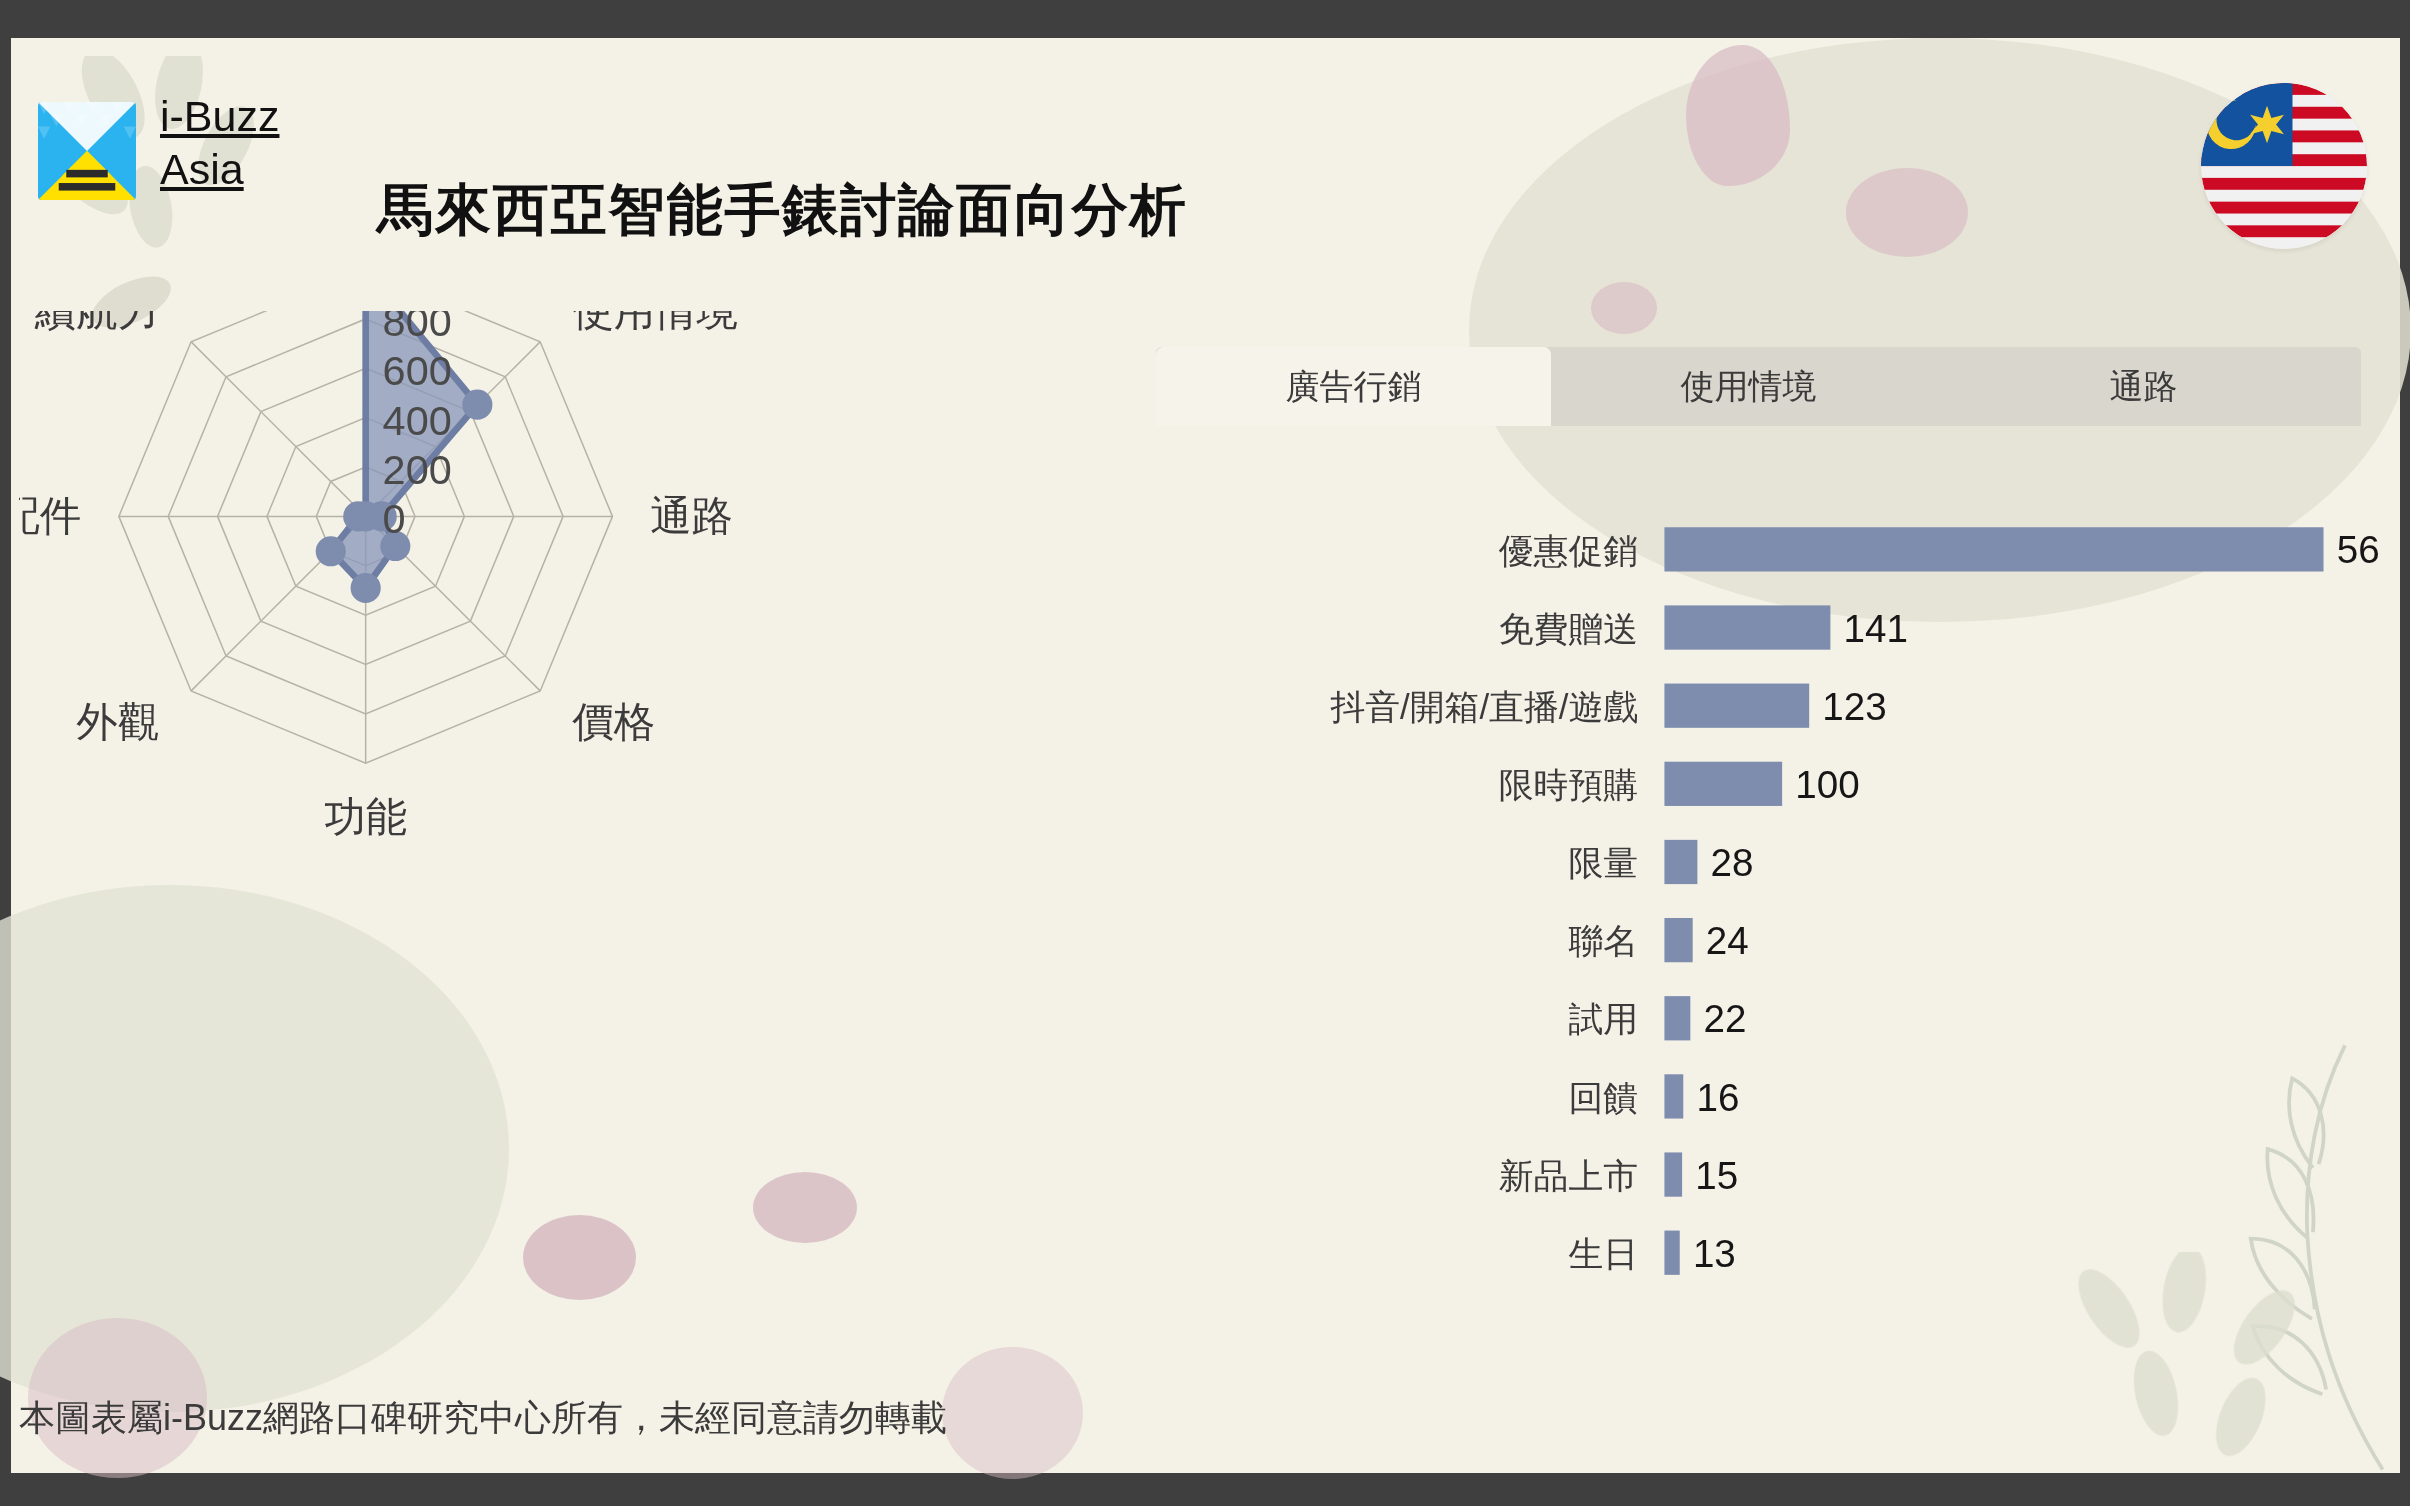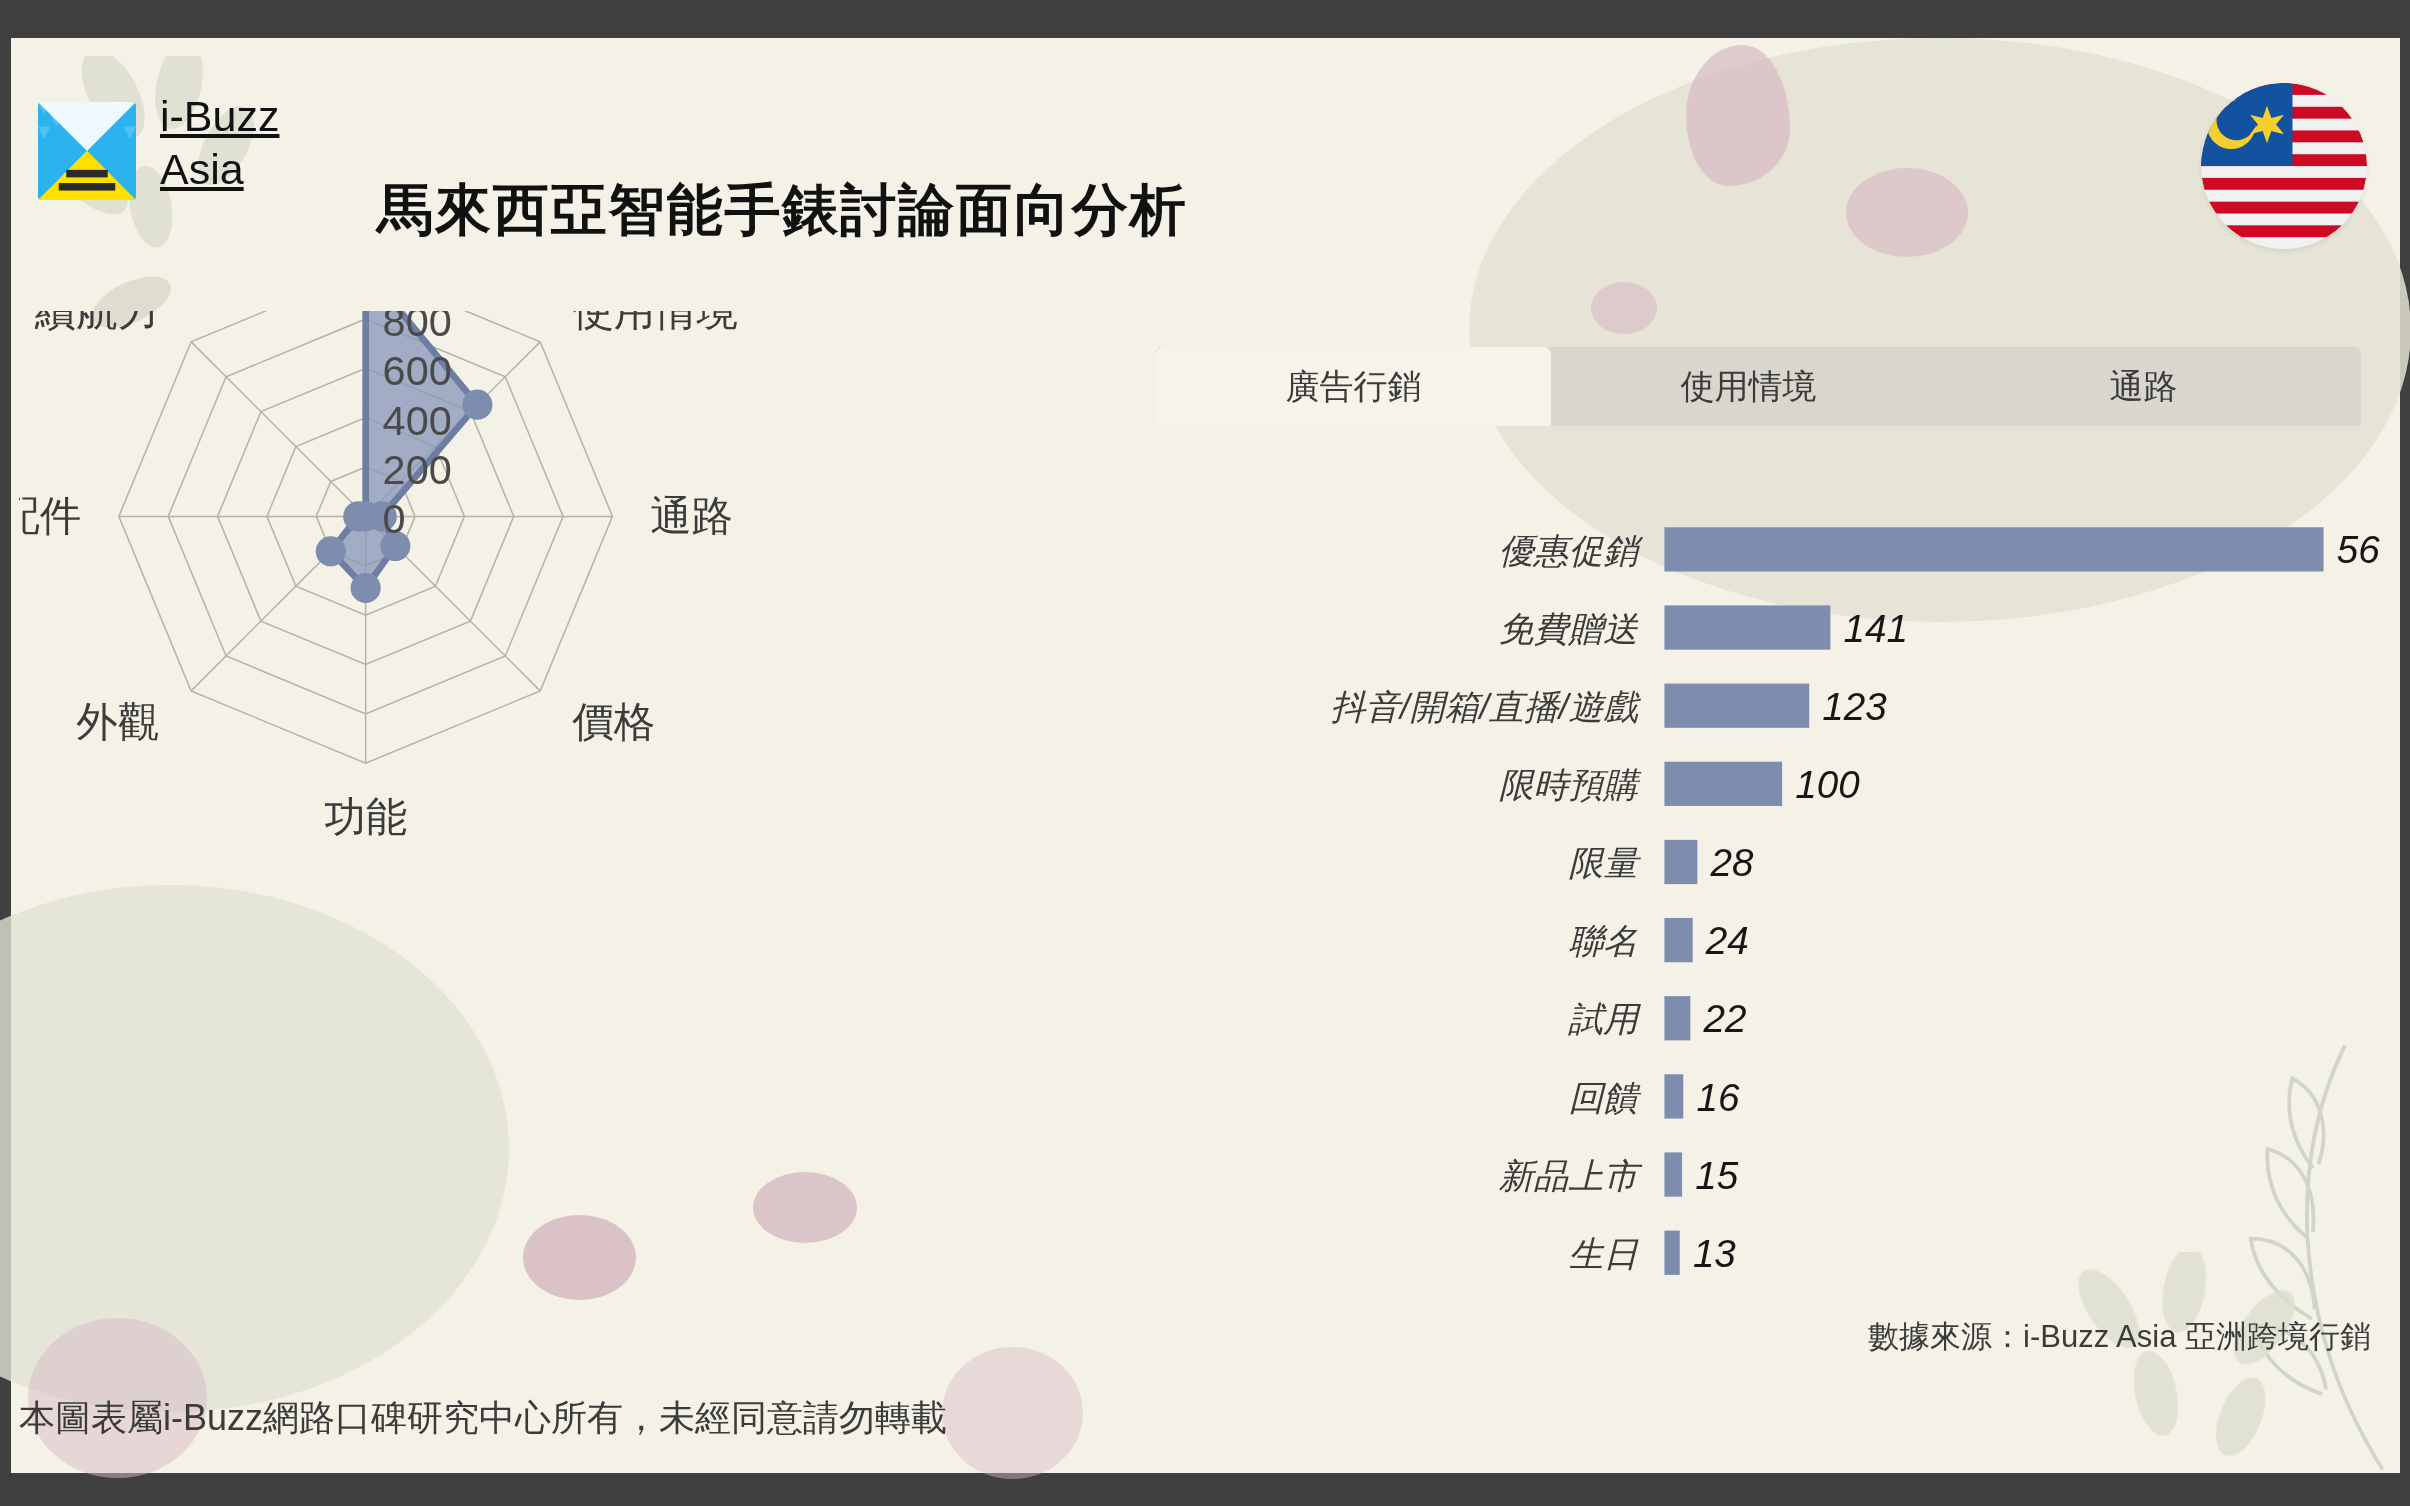--- a/index.html
+++ b/index.html
@@ -56,21 +56,21 @@
     background:#d8d6cd;border-radius:5.6px 5.6px 0 0;display:flex;
   }
   .tab{
     flex:0 0 auto;width:395px;height:79px;display:flex;align-items:center;justify-content:center;
     font-size:34px;color:#3b3b3b;
   }
   .tab.active{background:#f6f3ea;border-radius:7.5px 7.5px 0 0;}
   .tab-sep{flex:1 1 auto;}
 
   
-  .bars{position:absolute;left:1156px;top:527px;width:1224px;height:782px;font-style:italic;}
+  .bars{position:absolute;left:1156px;top:527px;width:1224px;height:782px;}
 
   .foot-left{
     position:absolute;left:19px;top:1394px;font-size:36px;color:#3b3b3b;
   }
   .foot-right{
     position:absolute;right:40px;top:1314px;text-align:left;font-size:31px;line-height:46px;color:#3b3b3b;
   }
   .vine{position:absolute;pointer-events:none;}
 </style>
 </head>
@@ -259,17 +259,14 @@
       <rect x="540" y="664" width="18.75" height="47" fill="#7e8cae"></rect>
       <text x="572.75" y="702.5" font-size="41" fill="#161616" font-family="&quot;Liberation Sans&quot;, sans-serif">15</text>
       <text x="512" y="784.5" font-size="37" fill="#3b3b3b" text-anchor="end" font-family="&quot;Liberation Sans&quot;, sans-serif">生日</text>
       <rect x="540" y="747" width="16.25" height="47" fill="#7e8cae"></rect>
       <text x="570.25" y="785.5" font-size="41" fill="#161616" font-family="&quot;Liberation Sans&quot;, sans-serif">13</text>
     </svg>
 </div>
 
 <div class="foot-left">本圖表屬i-Buzz網路口碑研究中心所有，未經同意請勿轉載</div>
 <div class="foot-right">
-  <div>
-    <span>數據來源：</span><span>i-Buzz Asia 亞洲跨境行銷</span>
-  </div>
 </div>
 
 
 </body></html>

